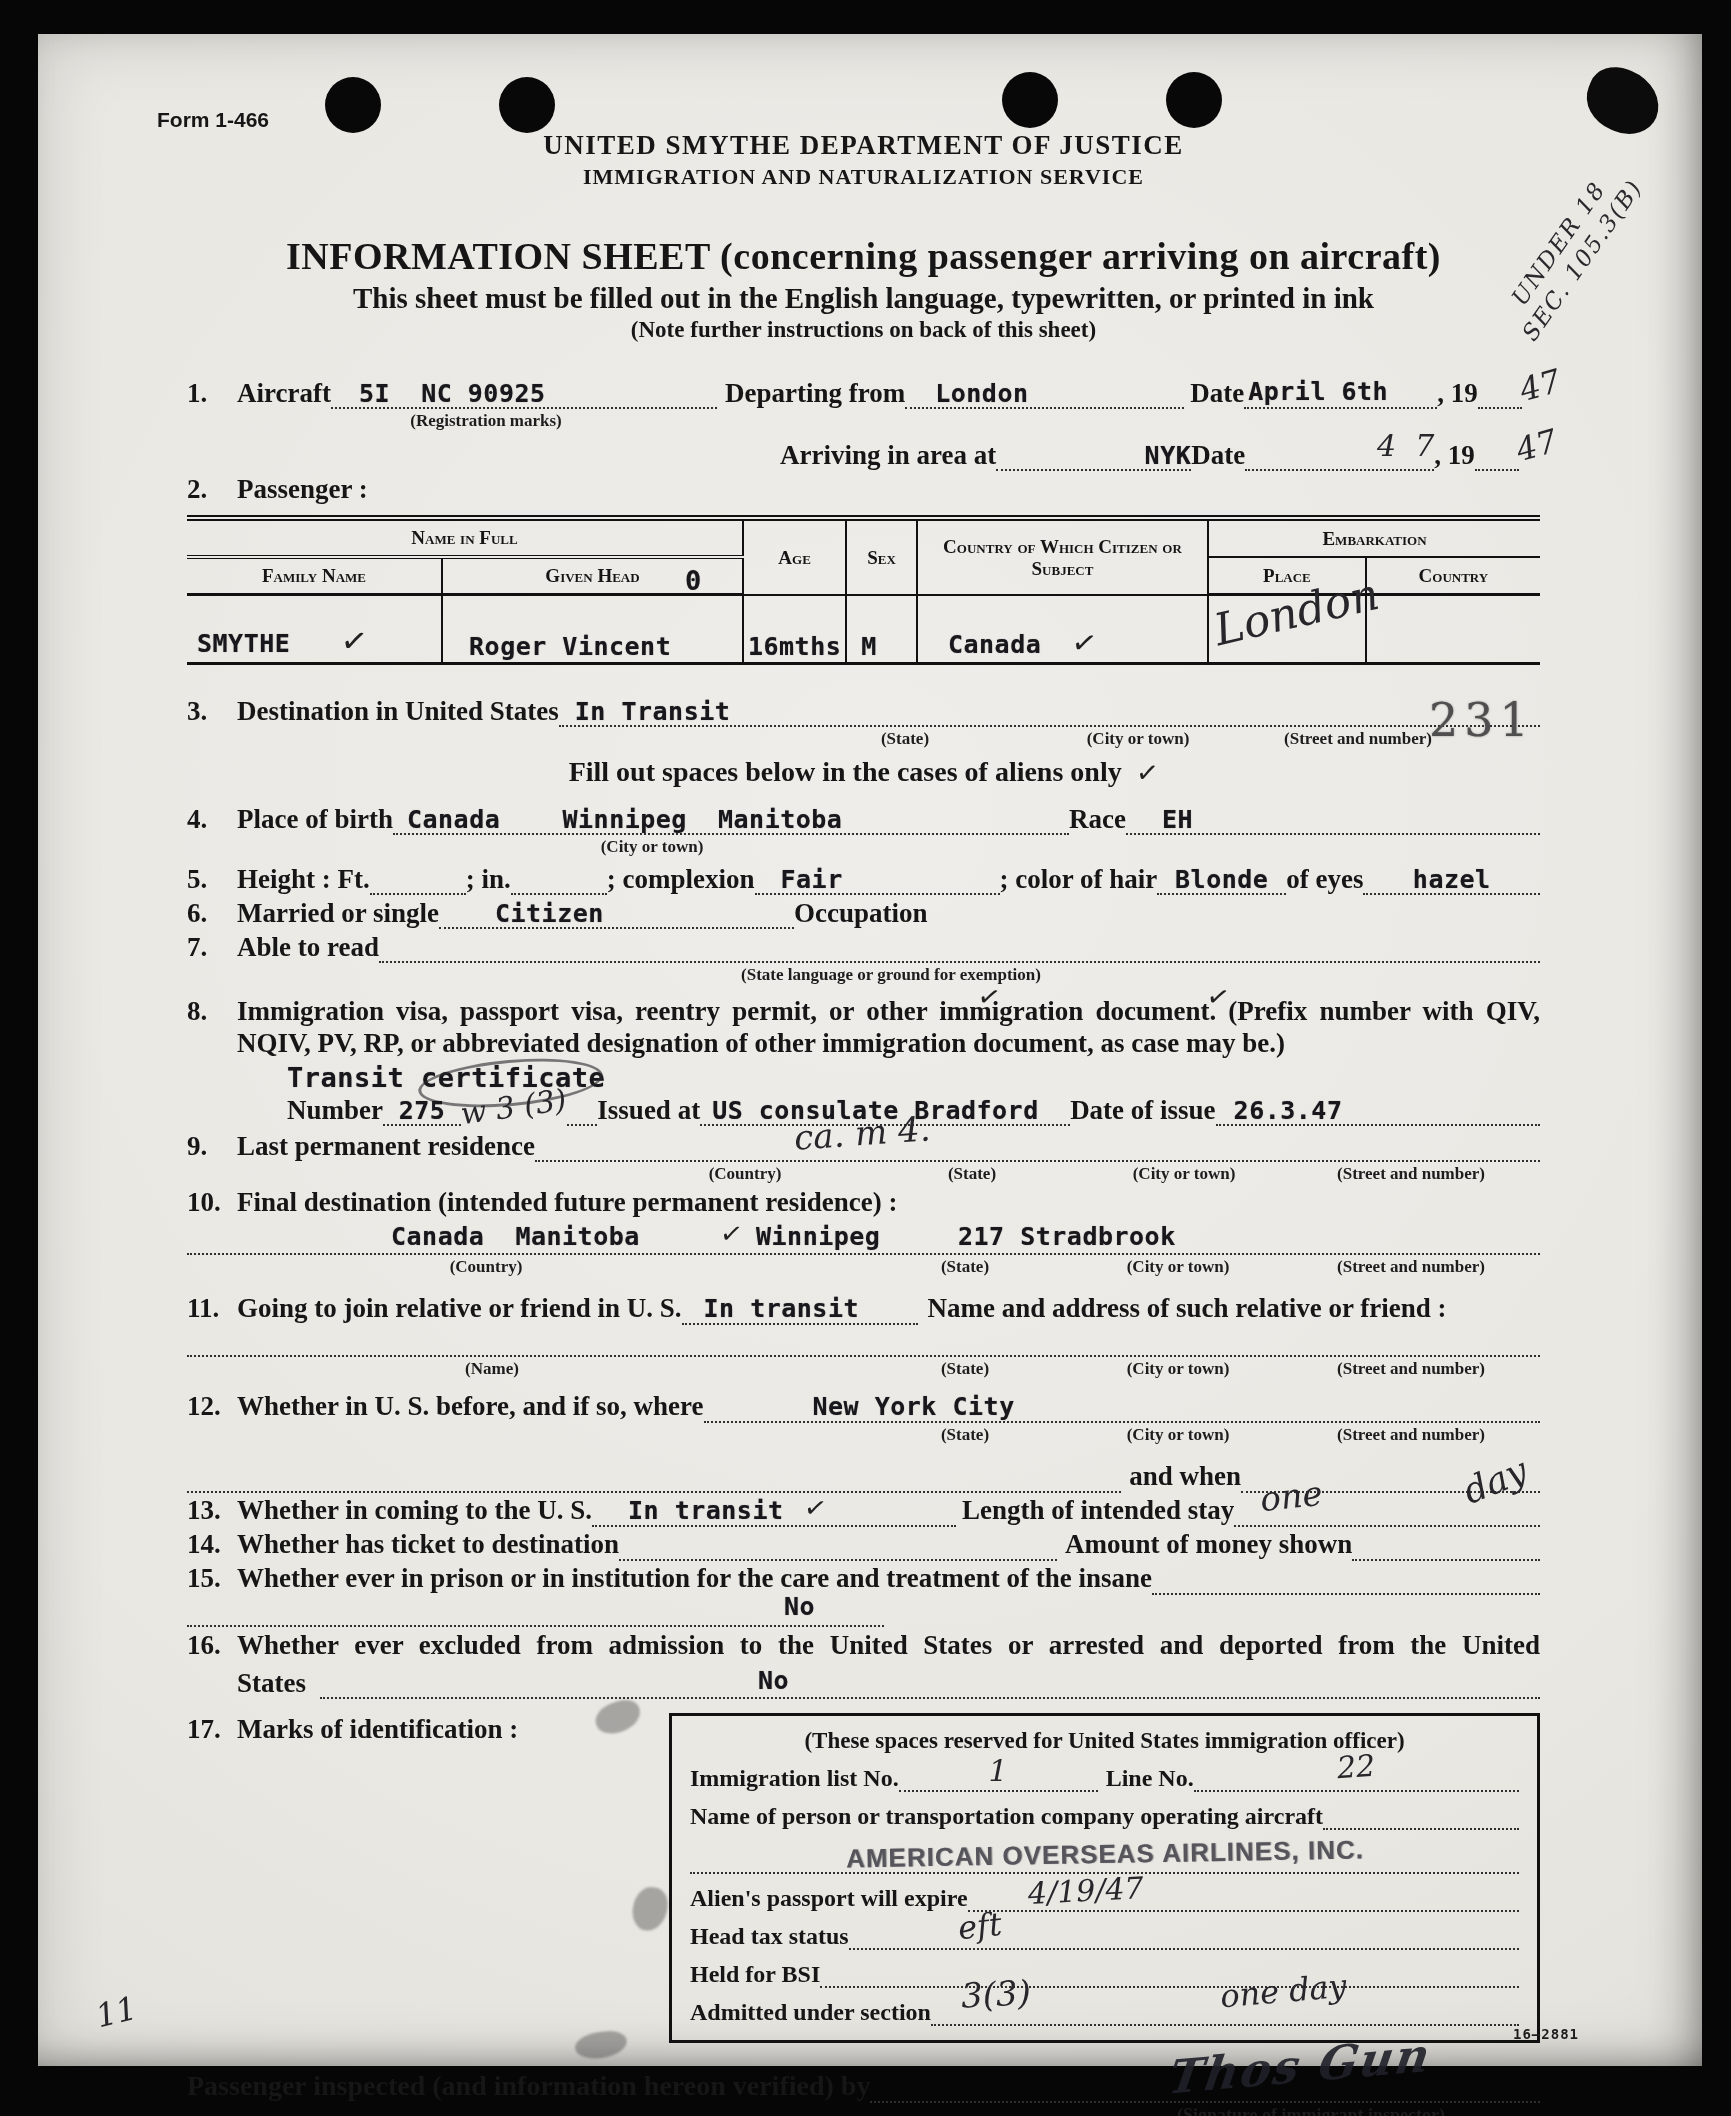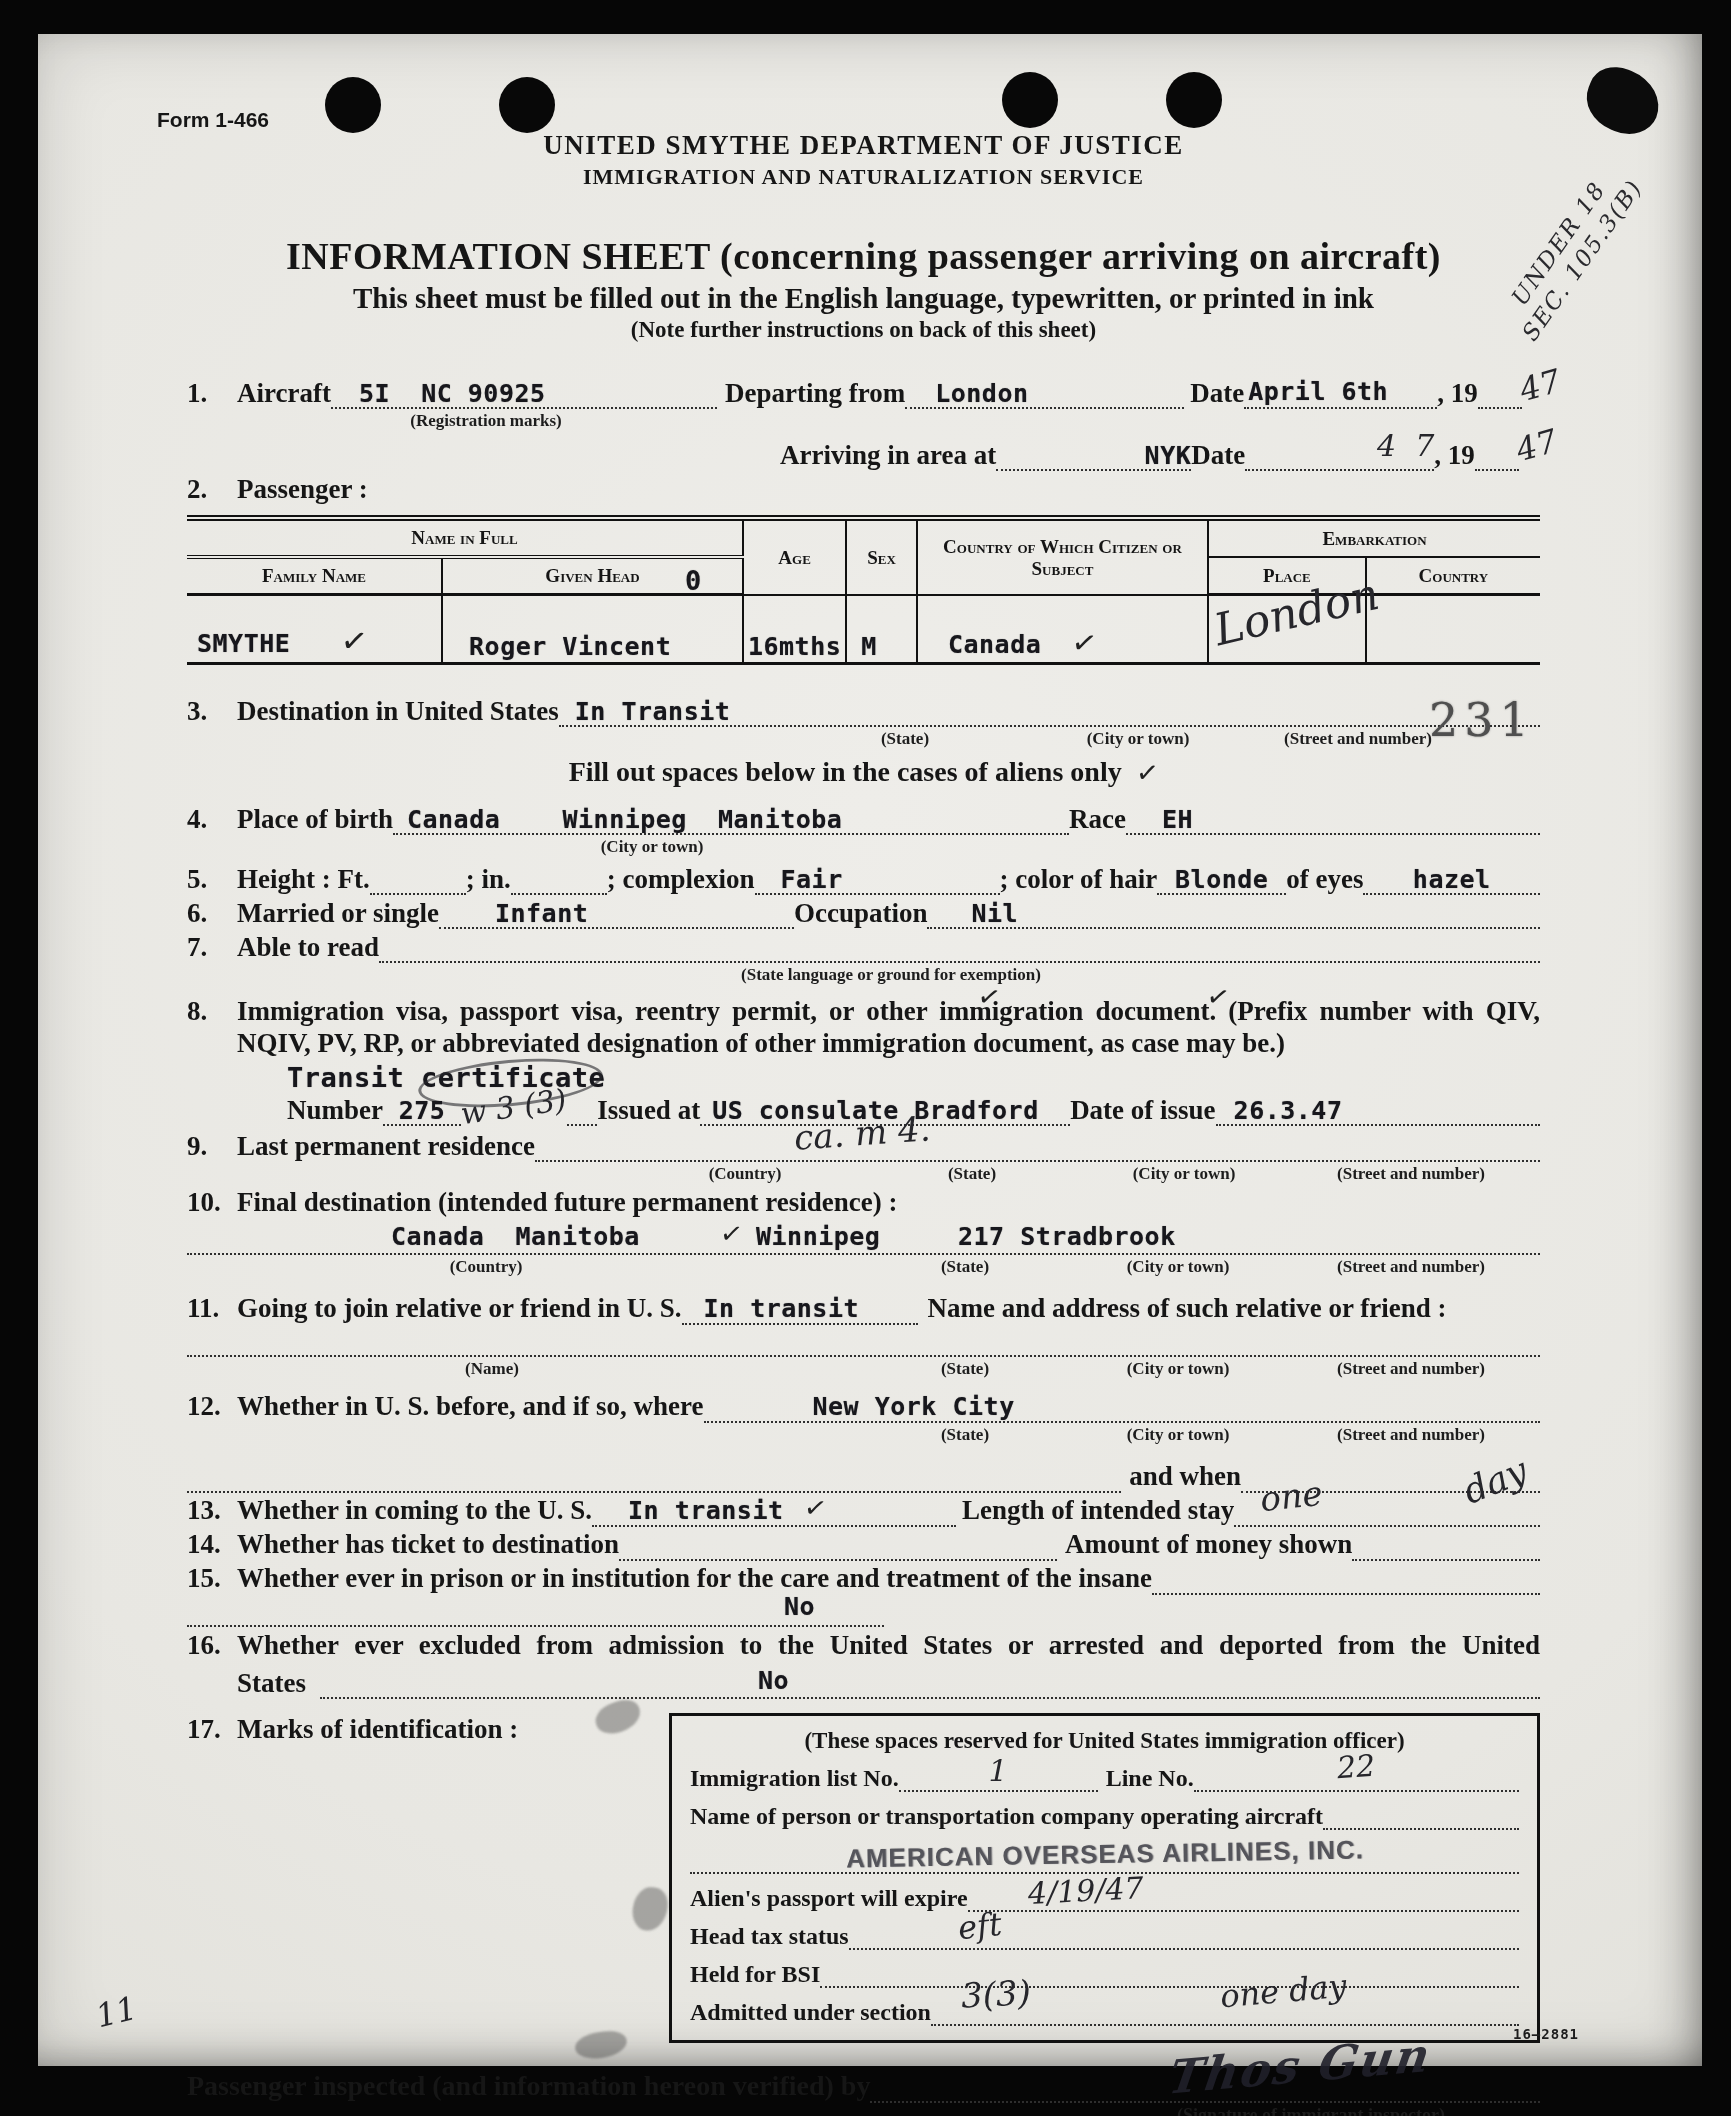--- a/index.html
+++ b/index.html
@@ -229,26 +229,23 @@
         <span class="lbl">of eyes</span>
         <span class="fill grow" style="justify-content:center">
           <span class="typed">hazel</span>
         </span>
       </div>
 
       <div class="row">
         <span class="n">6.</span>
         <span class="lbl">Married or single</span>
         <span class="fill" style="flex:0 0 299px;padding-left:56px">
-          <span class="typed">Infant</span>
+          <span class="typed">Citizen</span>
         </span>
         <span class="lbl">Occupation</span>
-        <span class="fill grow" style="padding-left:44px">
-          <span class="typed">Nil</span>
-        </span>
       </div>
 
       <div class="row">
         <span class="n">7.</span>
         <span class="lbl">Able to read</span>
         <span class="fill grow"></span>
       </div>
       <div class="caprow">
         <span style="left:704px">(State language or ground for exemption)</span>
       </div>

